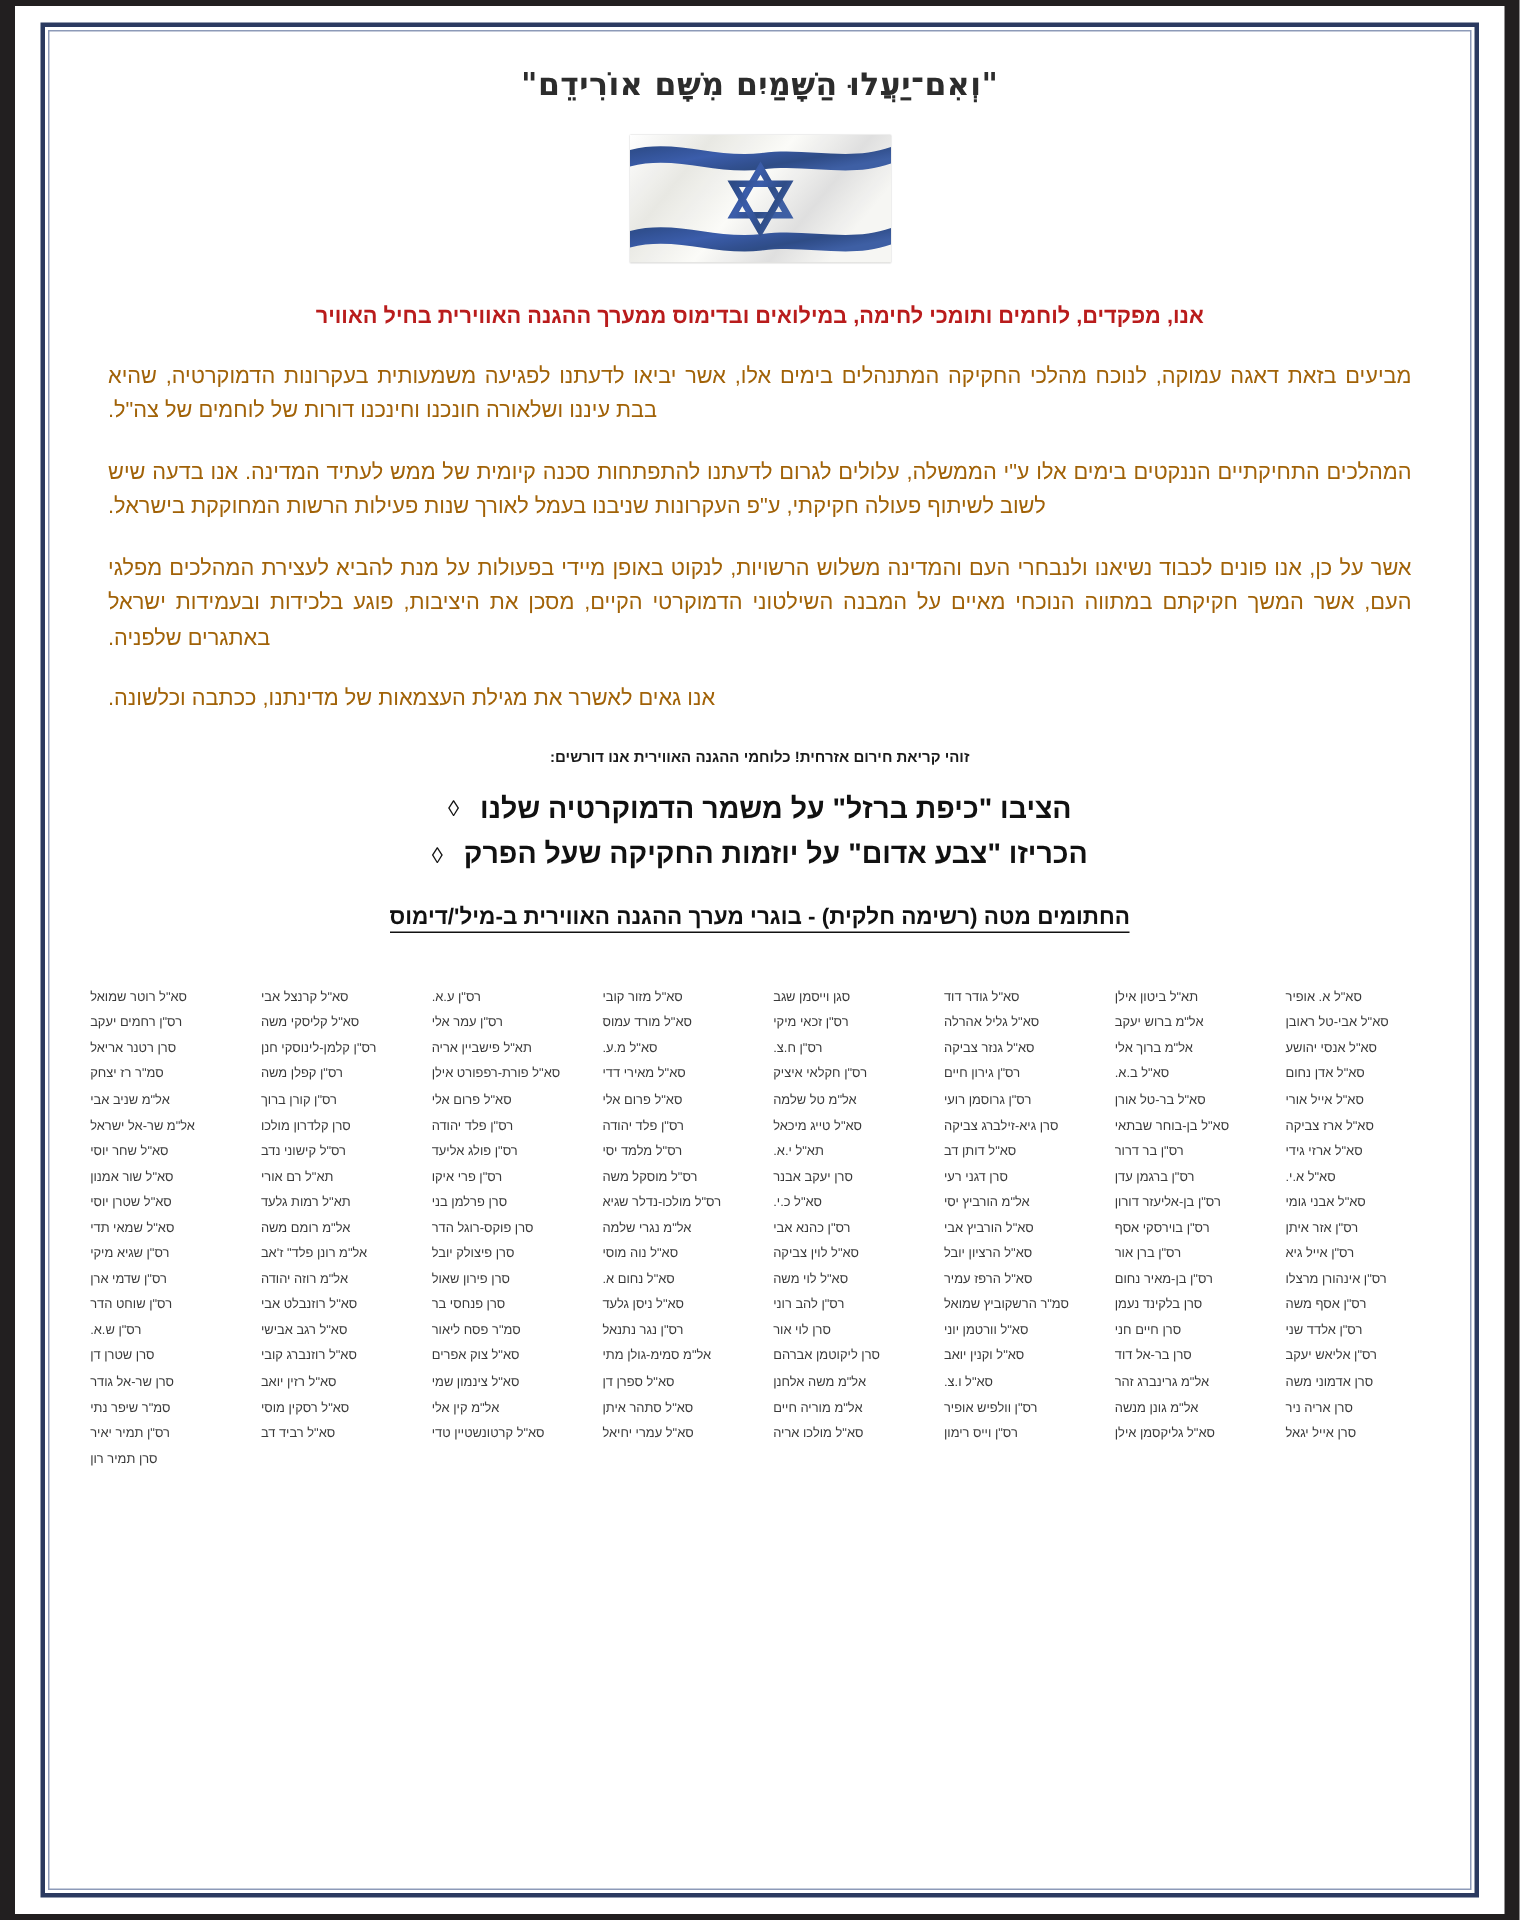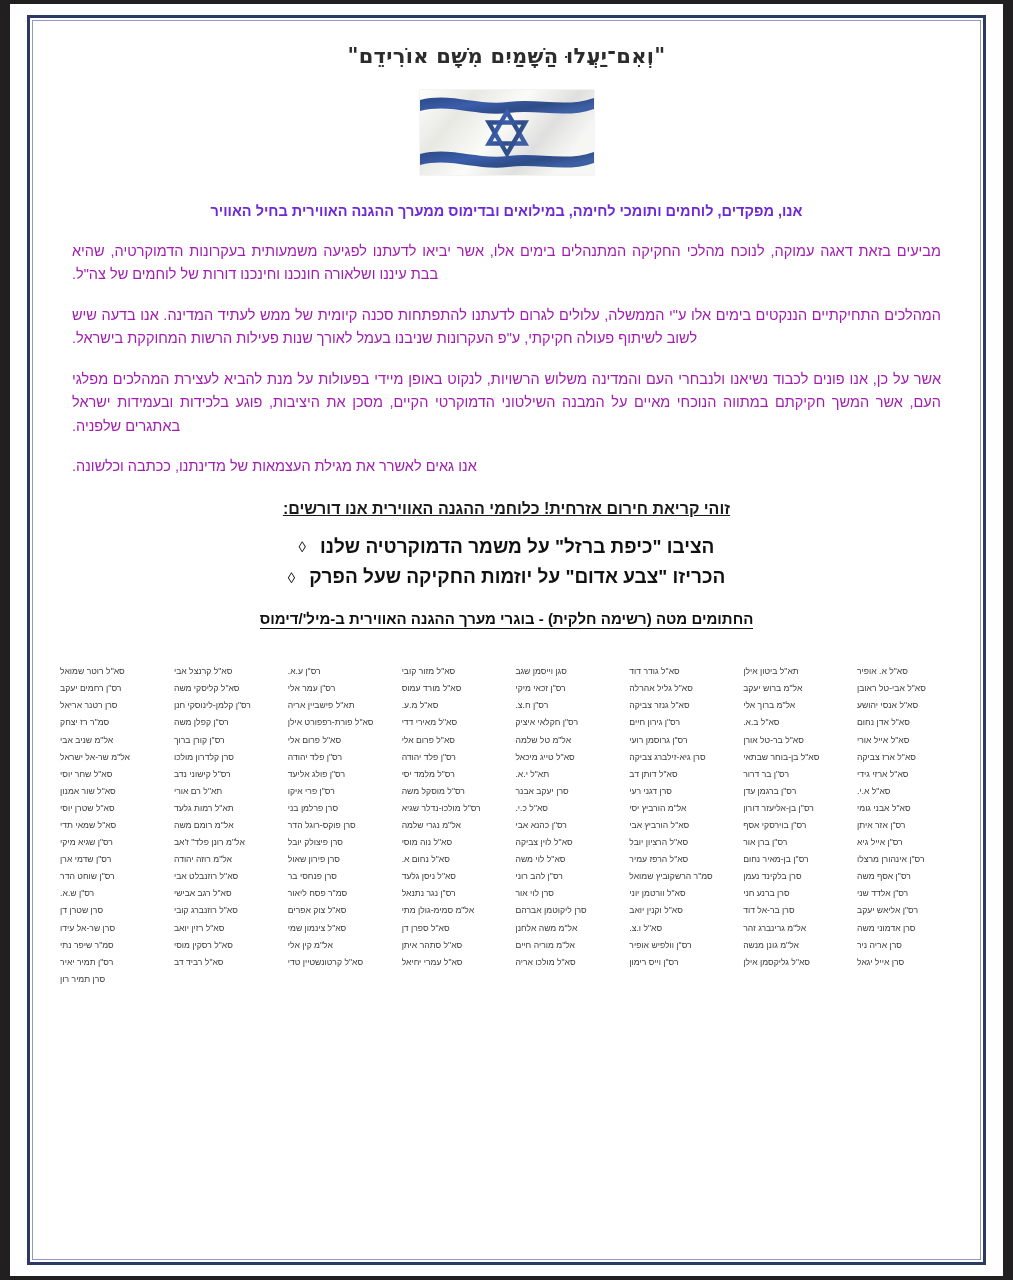--- a/index.html
+++ b/index.html
@@ -53,41 +53,40 @@
     background:#f4f4f0;
     box-shadow:0 0 1px rgba(0,0,0,.25);
   }
   .flag svg{display:block;width:174px;height:85px;}
 
   
   .lede{
     text-align:center;
     font-weight:bold;
     font-size:14.5px;
-    color:#6d28d9;
+    color:#b91c1c;
     margin-top:26px;
     line-height:1.5;
   }
   p.para{
     font-size:14.5px;
-    color:#a21caf;
+    color:#a16207;
     line-height:1.62;
     text-align:justify;
     text-align-last:left;
     margin:17px 0 0 0;
     padding:0 18px;
     direction:rtl;
   }
   .callout{
     text-align:center;
     font-weight:bold;
-    font-size:16px;
+    font-size:10px;
     color:#1b1b1b;
     margin-top:21px;
-    text-decoration:underline;
   }
 
   
   .demands{
     margin:14px 0 0 0;
     padding:0;
     list-style:none;
   }
   .demand{
     display:flex;
@@ -238,21 +237,21 @@
           <div class="sig-name">סא"ל ב.א.</div>
           <div class="sig-name">סא"ל בר-טל אורן</div>
           <div class="sig-name">סא"ל בן-בוחר שבתאי</div>
           <div class="sig-name">רס"ן בר דרור</div>
           <div class="sig-name">רס"ן ברגמן עדן</div>
           <div class="sig-name">רס"ן בן-אליעזר דורון</div>
           <div class="sig-name">רס"ן בוירסקי אסף</div>
           <div class="sig-name">רס"ן ברן אור</div>
           <div class="sig-name">רס"ן בן-מאיר נחום</div>
           <div class="sig-name">סרן בלקינד נעמן</div>
-          <div class="sig-name">סרן ברנע חני</div>
+          <div class="sig-name">סרן חיים חני</div>
           <div class="sig-name">סרן בר-אל דוד</div>
           <div class="sig-name">אל"מ גרינברג זהר</div>
           <div class="sig-name">אל"מ גונן מנשה</div>
           <div class="sig-name">סא"ל גליקסמן אילן</div>
         </div>
         <div class="sig-col">
           <div class="sig-name">סא"ל גודר דוד</div>
           <div class="sig-name">סא"ל גליל אהרלה</div>
           <div class="sig-name">סא"ל גנזר צביקה</div>
           <div class="sig-name">רס"ן גירון חיים</div>
@@ -360,21 +359,21 @@
           <div class="sig-name">אל"מ שר-אל ישראל</div>
           <div class="sig-name">סא"ל שחר יוסי</div>
           <div class="sig-name">סא"ל שור אמנון</div>
           <div class="sig-name">סא"ל שטרן יוסי</div>
           <div class="sig-name">סא"ל שמאי תדי</div>
           <div class="sig-name">רס"ן שגיא מיקי</div>
           <div class="sig-name">רס"ן שדמי ארן</div>
           <div class="sig-name">רס"ן שוחט הדר</div>
           <div class="sig-name">רס"ן ש.א.</div>
           <div class="sig-name">סרן שטרן דן</div>
-          <div class="sig-name">סרן שר-אל עידו</div>
+          <div class="sig-name">סרן שר-אל גודר</div>
           <div class="sig-name">סמ"ר שיפר נתי</div>
           <div class="sig-name">רס"ן תמיר יאיר</div>
           <div class="sig-name">סרן תמיר רון</div>
         </div>
       </div>
 
   </div>
 </div>
 
 </body></html>

